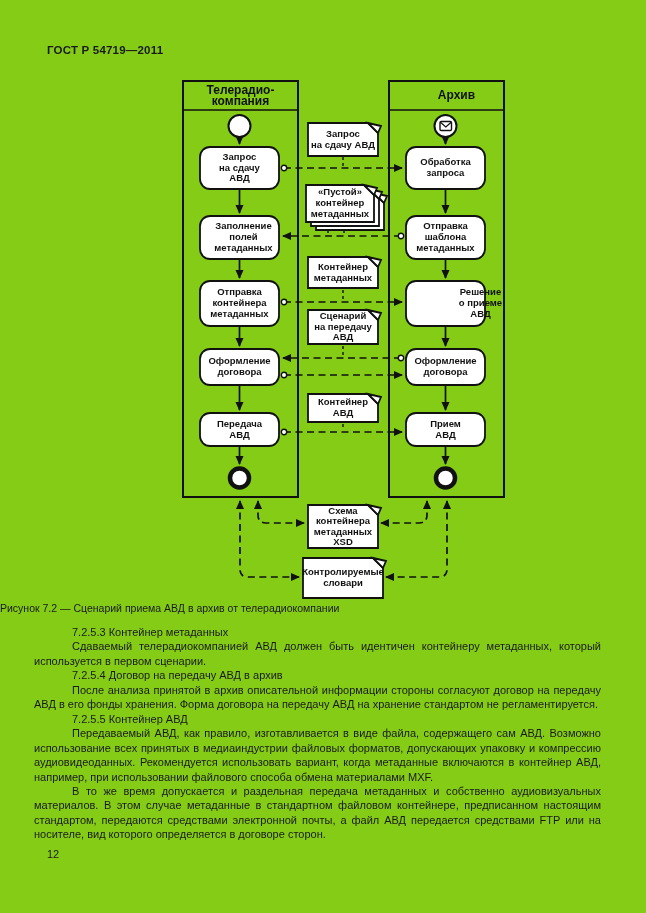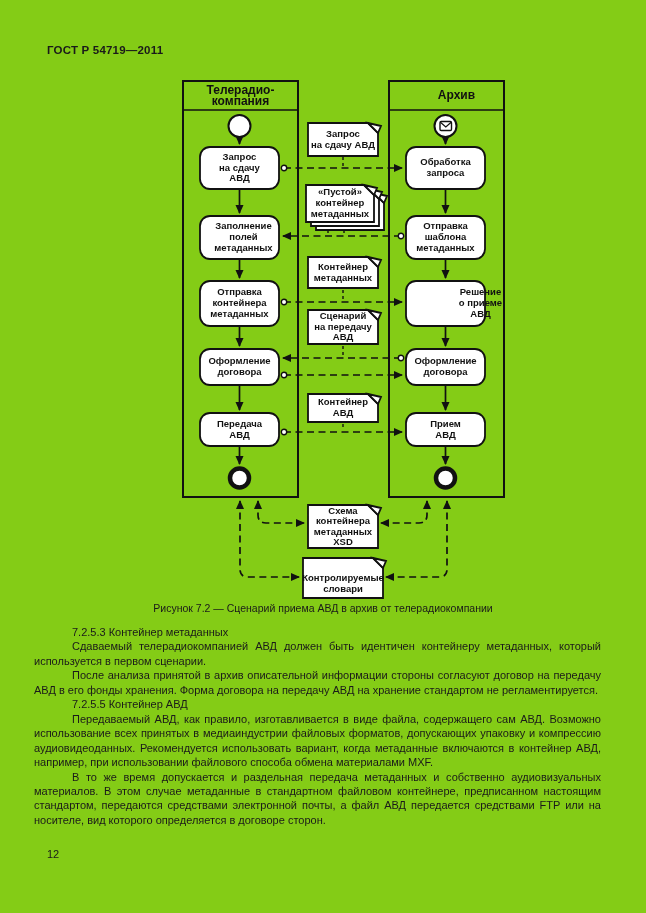--- a/index.html
+++ b/index.html
@@ -20,21 +20,21 @@
   .lbl{
     position:absolute;
     display:flex;align-items:center;justify-content:center;
     text-align:center;white-space:pre-line;
     font-weight:bold;font-size:9.5px;line-height:10.8px;color:#111;
   }
   .lane-title{font-size:12px;line-height:11.5px;border-radius:12px;}
   .xsd-lbl{line-height:10.3px;}
   .caption{
     position:absolute;left:0;top:602px;width:646px;
-    text-align:center;font-size:10.5px;
+    text-align:left;font-size:10.5px;
   }
   .body-text{
     position:absolute;left:34px;top:625px;width:567px;
     font-size:11px;line-height:14.45px;text-align:justify;
   }
   .body-text p{margin:0;text-indent:38px;}
   .page-number{
     position:absolute;left:47px;top:848px;font-size:11px;
   }
 </style>
@@ -200,28 +200,29 @@
 метаданных</div>
   <div class="lbl" style="left:308px;top:310px;width:70px;height:34px;">Сценарий
 на передачу
 АВД</div>
   <div class="lbl" style="left:308px;top:394px;width:70px;height:28px;">Контейнер
 АВД</div>
   <div class="lbl xsd-lbl" style="left:308px;top:505px;width:70px;height:43px;">Схема
 контейнера
 метаданных
 XSD</div>
-  <div class="lbl" style="left:303px;top:558px;width:80px;height:52px;">Контролируемые
+  <div class="lbl" style="left:303px;top:558px;width:80px;height:40px;">Контролируемые
 словари</div>
 
   <div class="caption">Рисунок 7.2 — Сценарий приема АВД в архив от телерадиокомпании</div>
 
   <div class="body-text">
     <p>7.2.5.3  Контейнер метаданных</p>
     <p>Сдаваемый телерадиокомпанией АВД должен быть идентичен контейнеру метаданных, который используется в первом сценарии.</p>
+    <p>7.2.5.4  Договор на передачу АВД в архив</p>
     <p>После анализа принятой в архив описательной информации стороны согласуют договор на передачу АВД в его фонды хранения. Форма договора на передачу АВД на хранение стандартом не регламентируется.</p>
     <p>7.2.5.5  Контейнер АВД</p>
     <p>Передаваемый АВД, как правило, изготавливается в виде файла, содержащего сам АВД. Возможно использование всех принятых в медиаиндустрии файловых форматов, допускающих упаковку и компрессию аудиовидеоданных. Рекомендуется использовать вариант, когда метаданные включаются в контейнер АВД, например, при использовании файлового способа обмена материалами MXF.</p>
     <p>В то же время допускается и раздельная передача метаданных и собственно аудиовизуальных материалов. В этом случае метаданные в стандартном файловом контейнере, предписанном настоящим стандартом, передаются средствами электронной почты, а файл АВД передается средствами FTP или на носителе, вид которого определяется в договоре сторон.</p>
   </div>
 
   <div class="page-number">12</div>
 
 </div>
 

